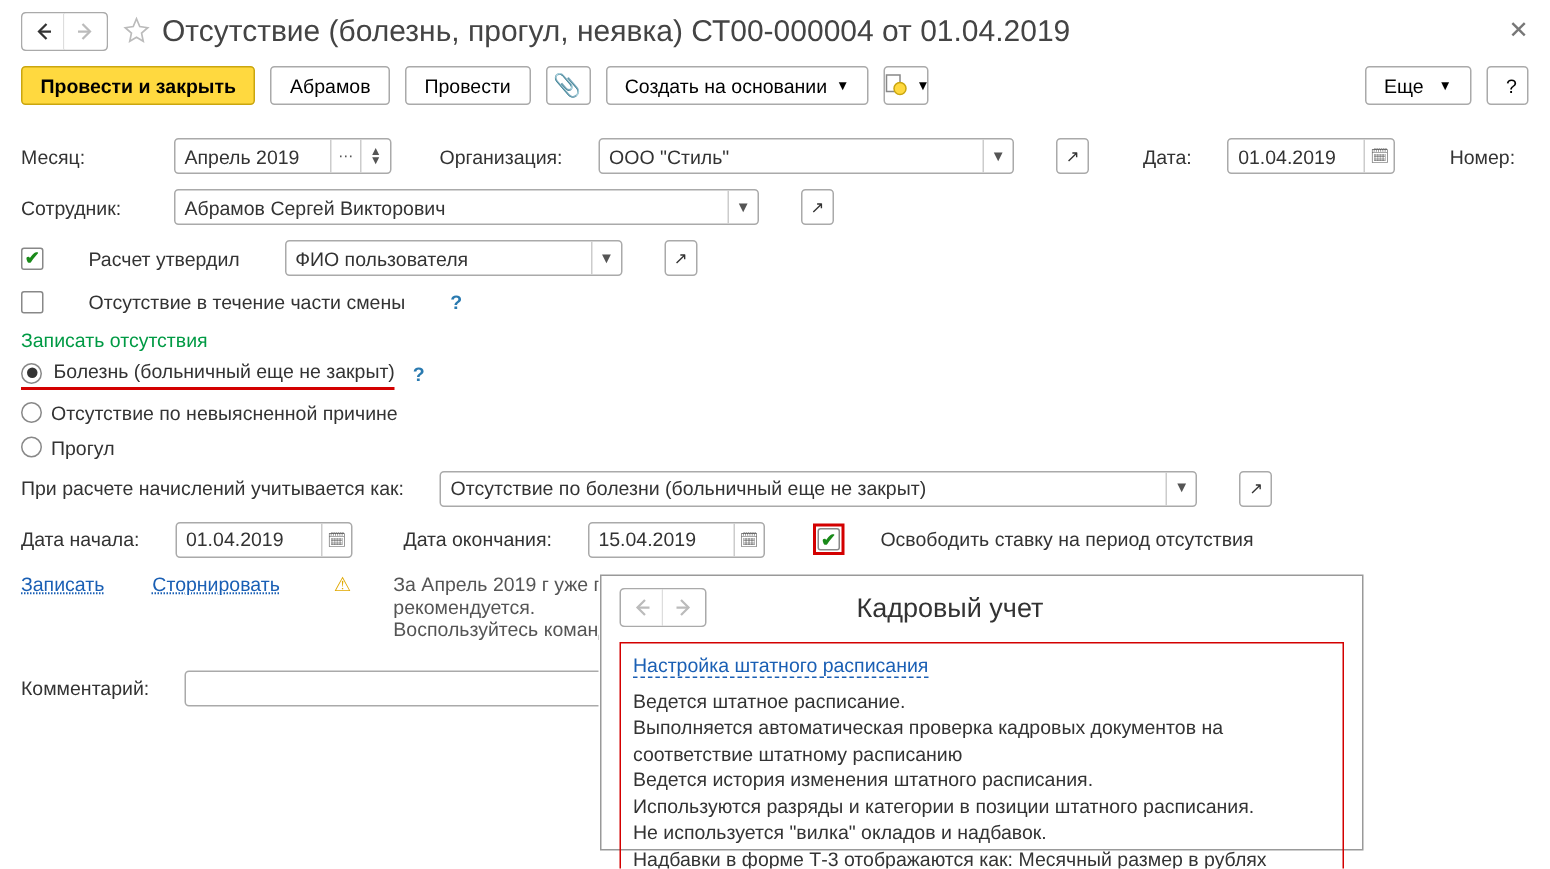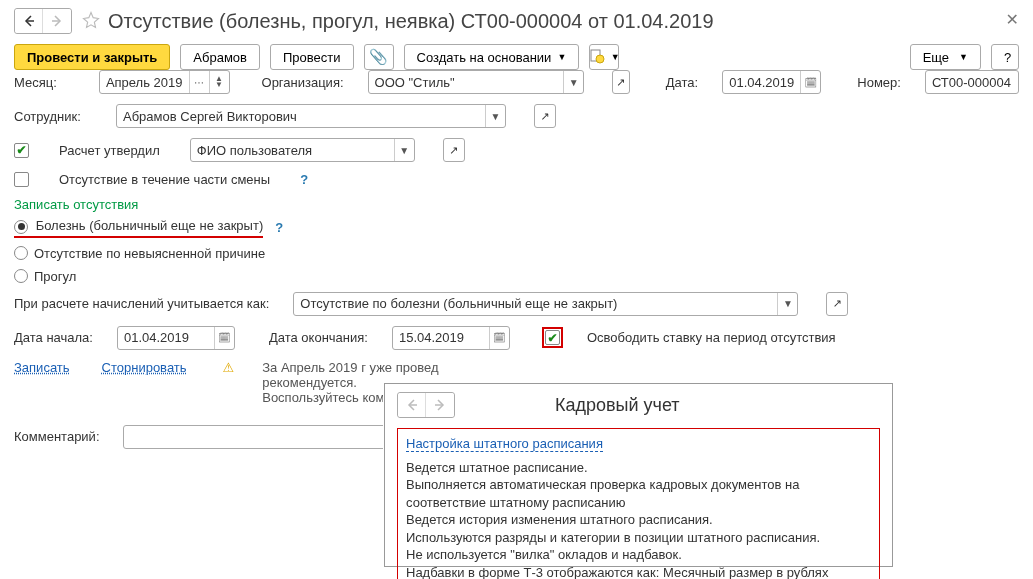--- a/index.html
+++ b/index.html
@@ -18,21 +18,21 @@
   .title-row { display: flex; align-items: center; margin-bottom: 10px; }
   .nav-btn-group { display: flex; border: 1px solid #aaa; border-radius: 3px; margin-right: 10px; }
   .nav-btn { width: 28px; height: 24px; display: flex; align-items: center; justify-content: center; border: none; background: #fff; cursor: pointer; }
   .nav-btn:first-child { border-right: 1px solid #ddd; border-radius: 3px 0 0 3px; }
   .nav-btn:last-child { border-radius: 0 3px 3px 0; }
   .nav-btn.disabled { color: #bbb; cursor: default; }
   .star-icon { color: #ccc; margin-right: 8px; }
   .title-text { font-size: 20px; letter-spacing: 0; color: #444; }
   .close-x { position: absolute; right: 14px; top: 10px; color: #777; cursor: pointer; font-size: 16px; }
 
-  .toolbar { display: flex; align-items: center; gap: 10px; margin-bottom: 0; }
+  .toolbar { display: flex; align-items: center; gap: 10px; margin-bottom: 22px; }
   .btn { height: 26px; padding: 0 12px; border: 1px solid #aaa; border-radius: 3px; background: #fff; cursor: pointer; font-size: 13px; display: inline-flex; align-items: center; gap: 6px; }
   .btn-yellow { background: #ffd93f; border-color: #caa60f; font-weight: bold; }
   .btn-icon { width: 30px; padding: 0; justify-content: center; }
   .spacer { flex: 1; }
 
   .form-row { display: flex; align-items: center; margin-bottom: 10px; gap: 24px; }
   .lbl { color: #333; }
 
   .combo, .input-box {
     height: 24px; border: 1px solid #aaa; border-radius: 3px; display: inline-flex; align-items: center; background: #fff;
@@ -50,21 +50,21 @@
   .radio.sel::after { content: ""; width: 7px; height: 7px; background: #333; border-radius: 50%; }
 
   .underline-red { border-bottom: 2px solid #d30000; display: inline-block; padding-bottom: 2px; }
   .q-icon { color: #2a7ab0; font-weight: bold; cursor: pointer; }
 
   .link { color: #1a5fb4; text-decoration: underline dotted; cursor: pointer; }
   .warn-icon { color: #e0a800; margin: 0 4px 0 12px; }
   .warn-text { color: #555; }
 
   .popup {
-    position: absolute; left: 384px; top: 383px; width: 509px; height: 184px;
+    position: absolute; left: 400px; top: 383px; width: 509px; height: 184px;
     border: 1px solid #999; background: #fff; padding: 8px 12px;
     box-shadow: 0 0 0 1px #fff;
   }
   .popup::before {
     content: ""; position: absolute; inset: -2px;
     border: 2px dashed transparent;
     pointer-events: none;
   }
   .popup-header { display: flex; align-items: center; margin-bottom: 10px; }
   .popup-title { font-size: 18px; margin-left: 90px; }
@@ -144,23 +144,20 @@
       <span class="val">ООО "Стиль"</span>
       <span class="combo-btn">▼</span>
     </div>
     <span class="mini-btn">↗</span>
     <span class="lbl" style="margin-left:12px;">Дата:</span>
     <div class="combo" style="width:112px;">
       <span class="val">01.04.2019</span>
       <span class="combo-btn">🗓</span>
     </div>
     <span class="lbl" style="margin-left:12px;">Номер:</span>
-    <div class="input-box" style="width:120px;">
-      <span class="val">СТ00-000004</span>
-    </div>
   </div>
 
   <div class="form-row">
     <span class="lbl" style="width:78px;">Сотрудник:</span>
     <div class="combo" style="width:390px;">
       <span class="val">Абрамов Сергей Викторович</span>
       <span class="combo-btn">▼</span>
     </div>
     <span class="mini-btn">↗</span>
   </div>

